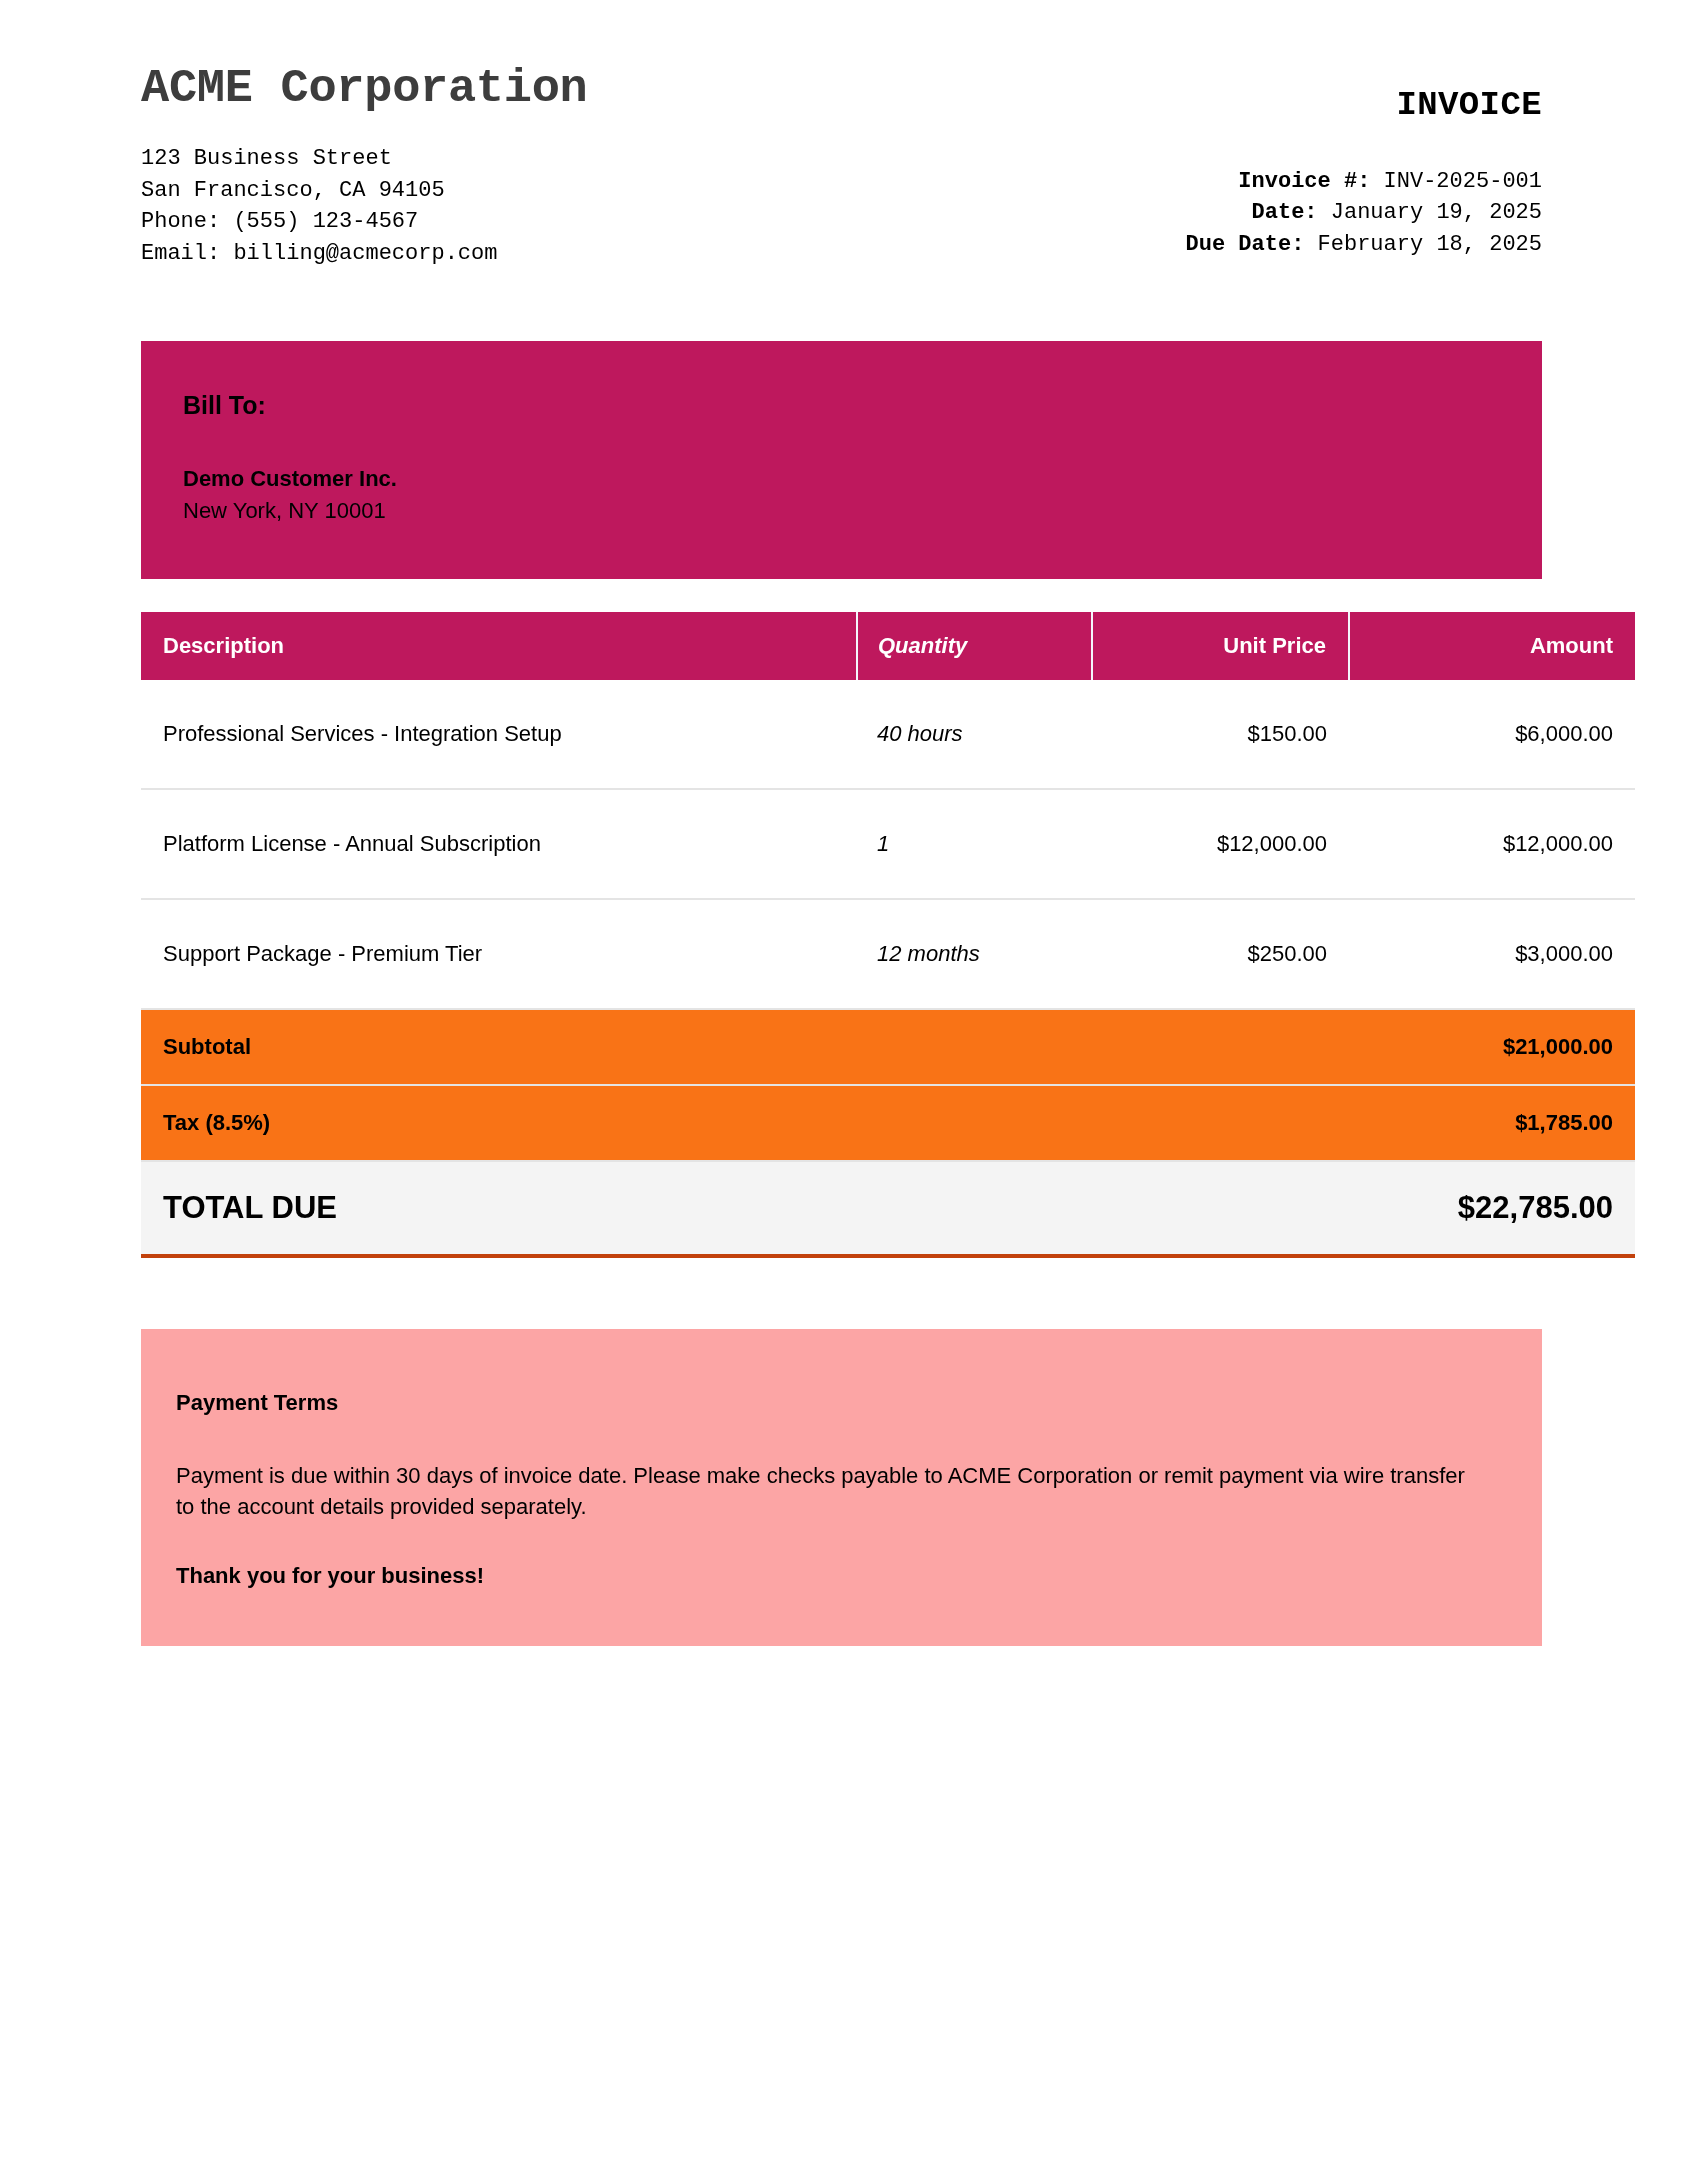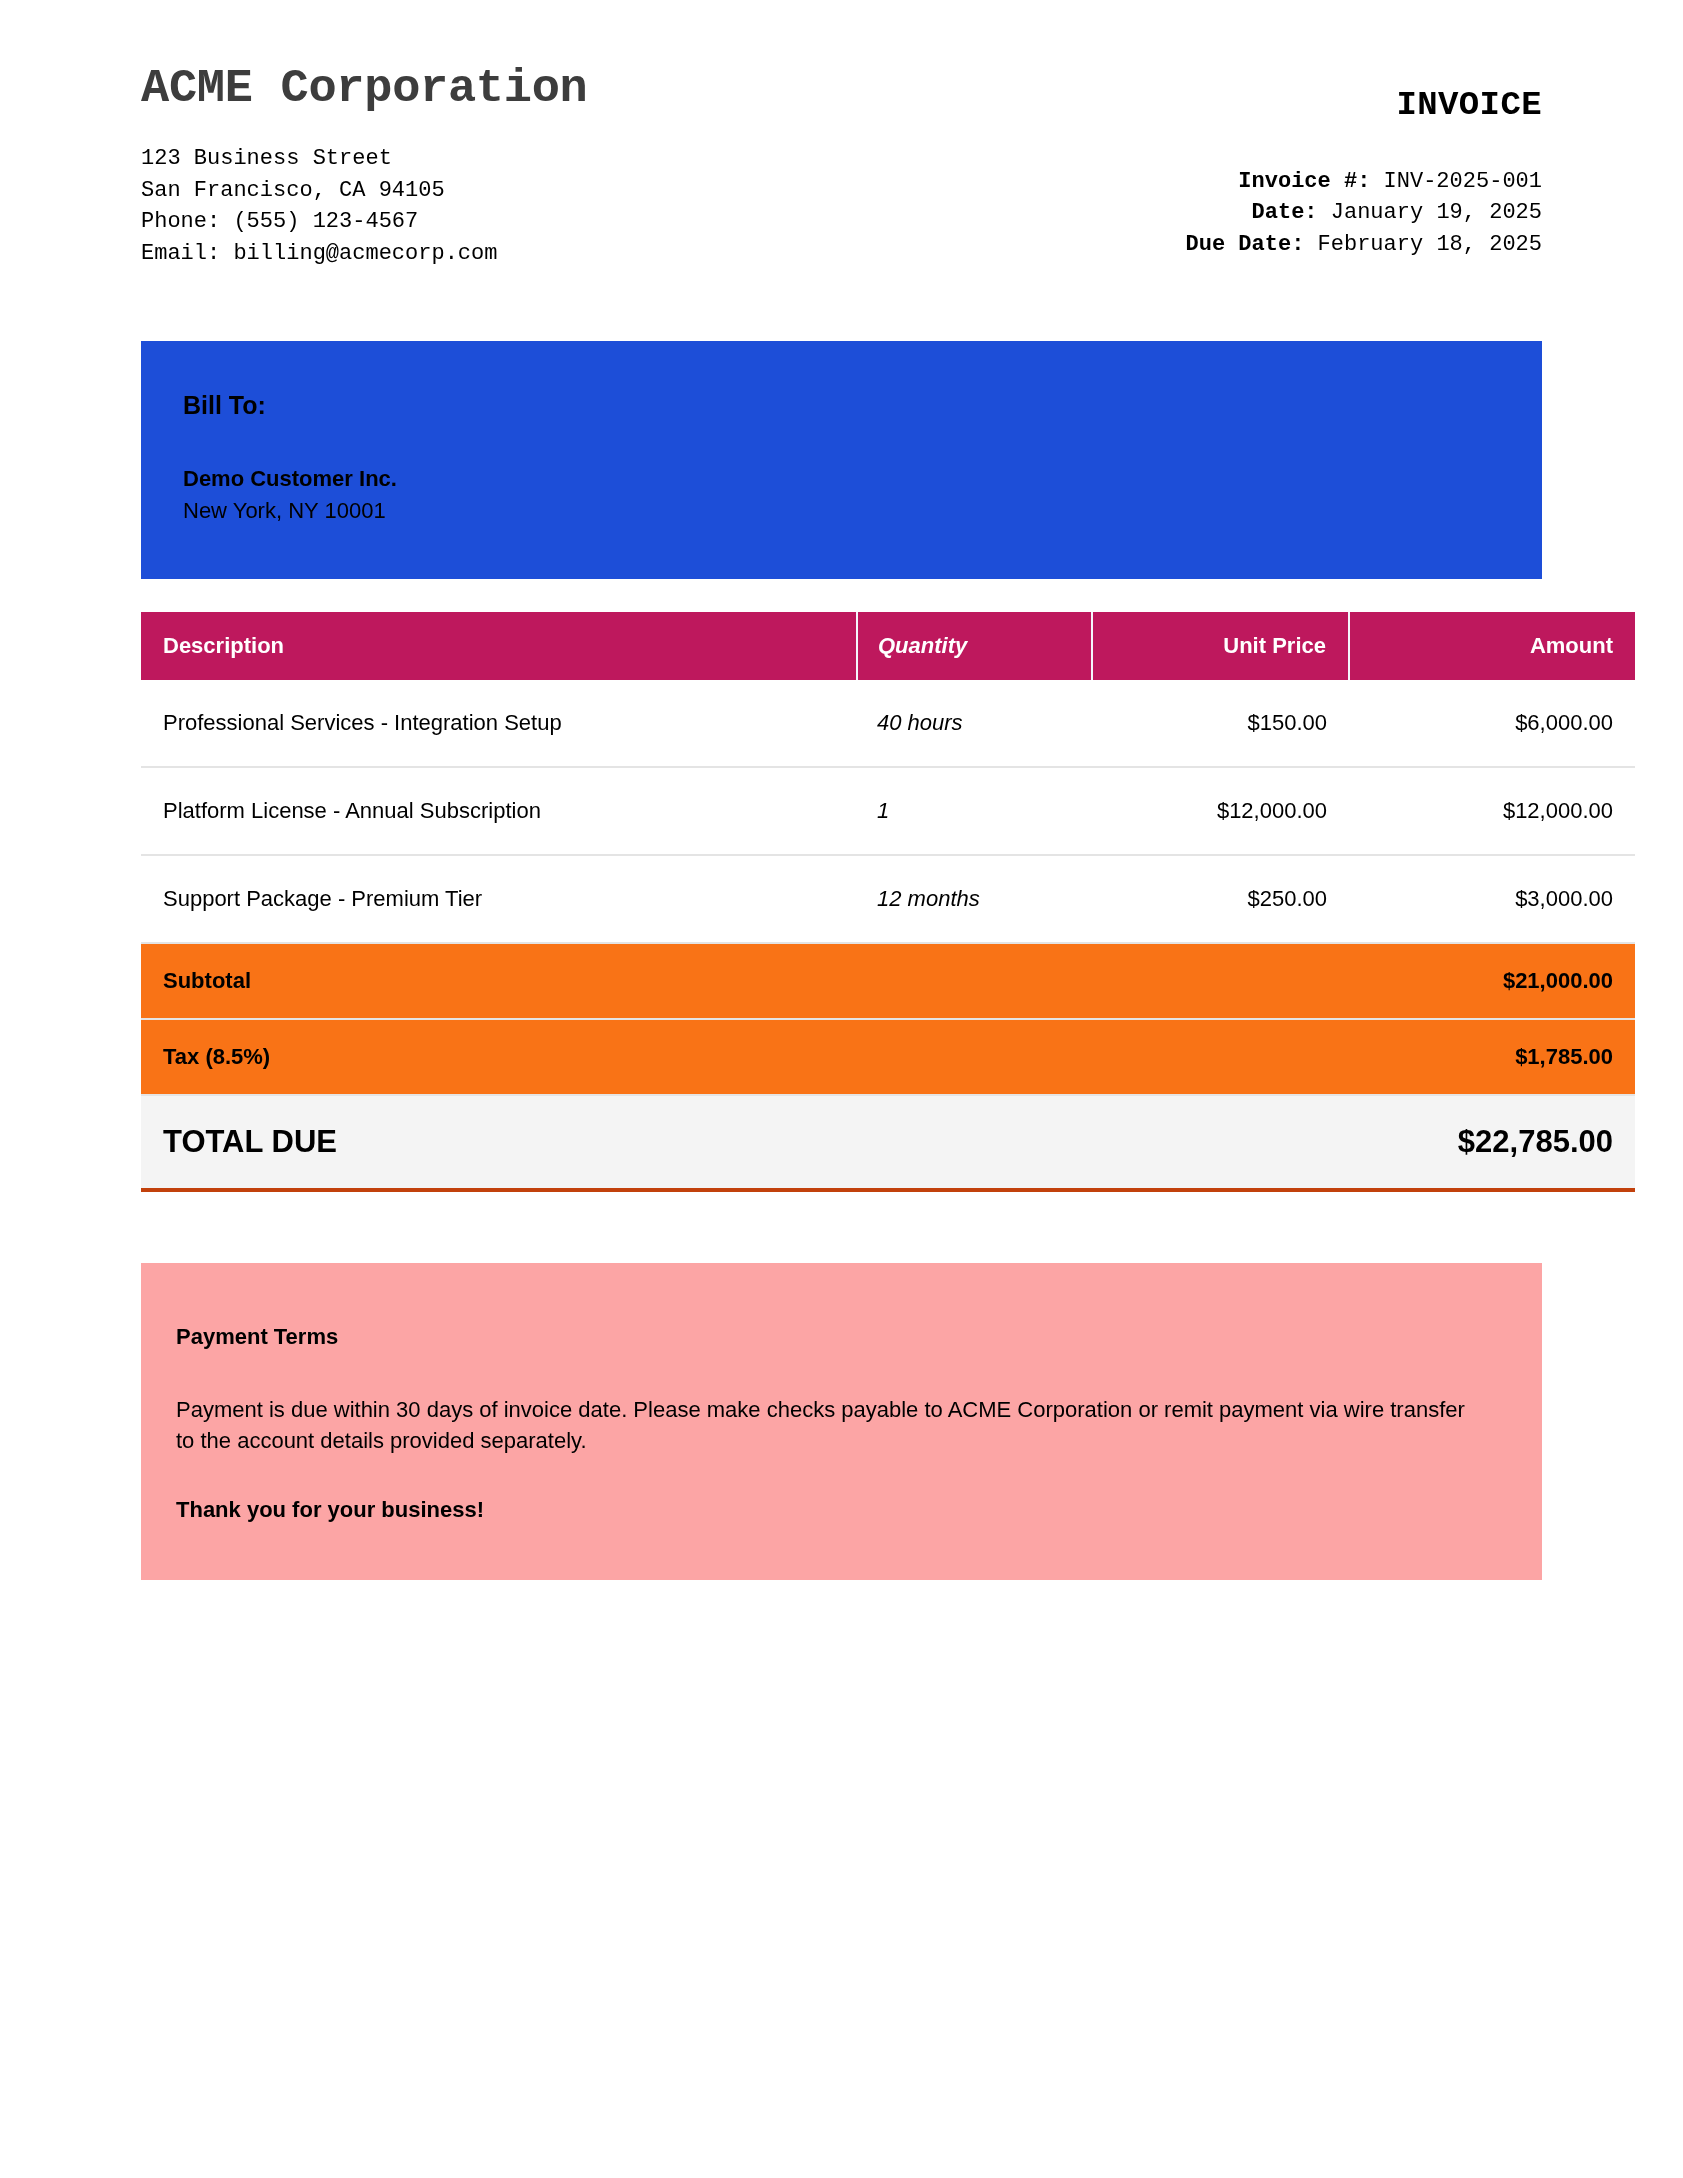--- a/index.html
+++ b/index.html
@@ -68,21 +68,21 @@
     line-height: 1.43;
     white-space: nowrap;
   }
   .meta-line .meta-label {
     font-weight: bold;
   }
 
   
   .billto-panel {
     margin-top: 72px;
-    background: #1d4ed8;
+    background: #be185d;
     height: 238px;
     box-sizing: border-box;
     padding: 50px 0 0 42px;
   }
   .billto-title {
     font-size: 25px;
     font-weight: bold;
     margin: 0 0 43px 0;
   }
   .billto-body {
@@ -110,21 +110,21 @@
   }
   .items-table th:last-child { border-right: none; }
 
   .col-desc  { width: 693px; text-align: left;  padding-left: 22px !important; }
   .col-qty   { width: 213px; text-align: left;  padding-left: 20px !important; font-style: italic; }
   .col-price { width: 233px; text-align: right; padding-right: 22px !important; }
   .col-amt   { width: 263px; text-align: right; padding-right: 22px !important; }
 
   .items-table td {
     font-size: 22px;
-    padding: 30px 0;
+    padding: 41px 0;
     border-bottom: 2px solid #e4e4e4;
     vertical-align: middle;
   }
   td.col-desc  { text-align: left;  padding-left: 22px; }
   td.col-qty   { text-align: left;  padding-left: 20px; }
   td.col-price { text-align: right; padding-right: 22px; }
   td.col-amt   { text-align: right; padding-right: 22px; }
 
   tr.summary-row td {
     background: #f97316;

